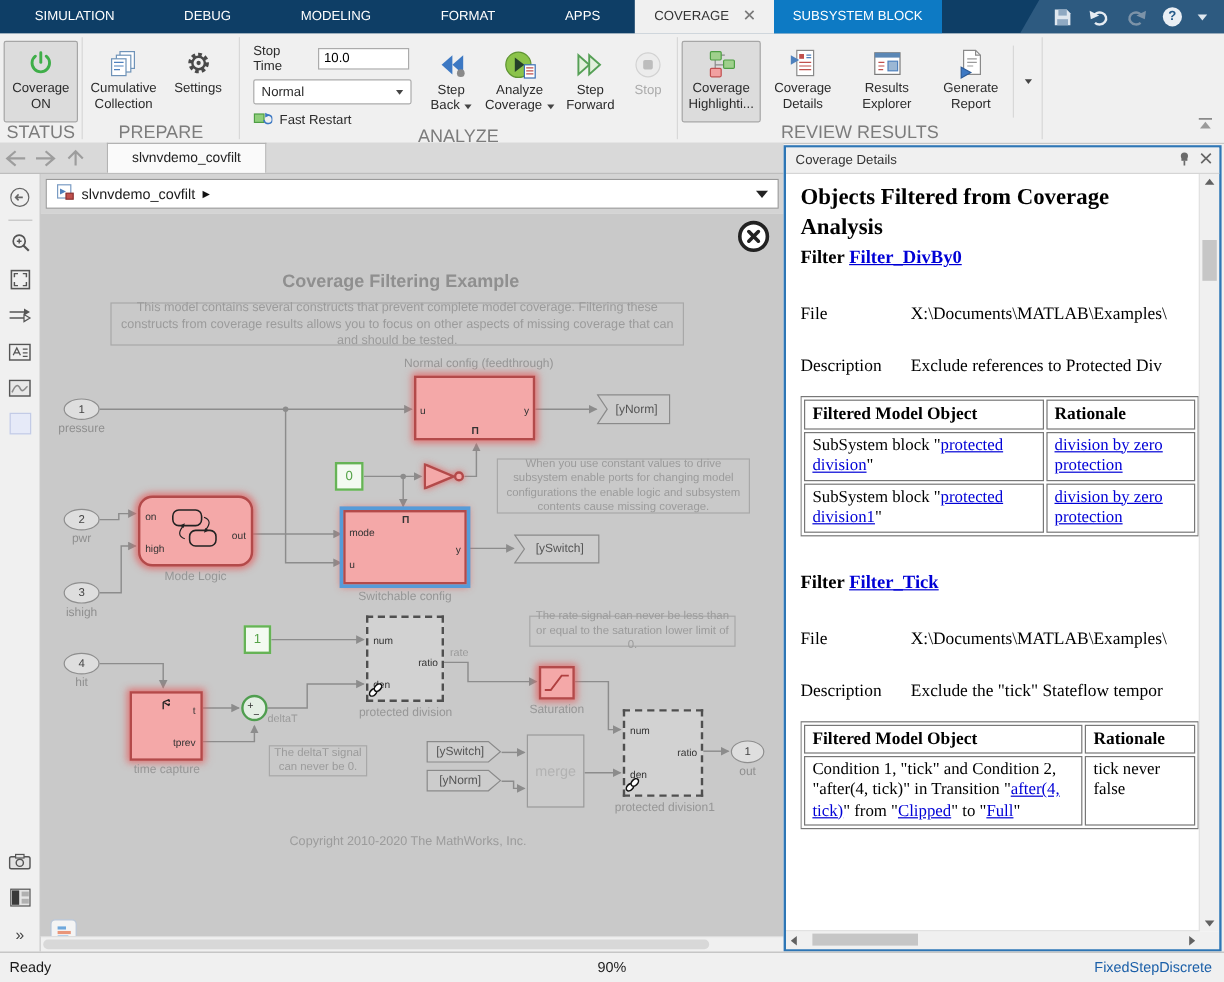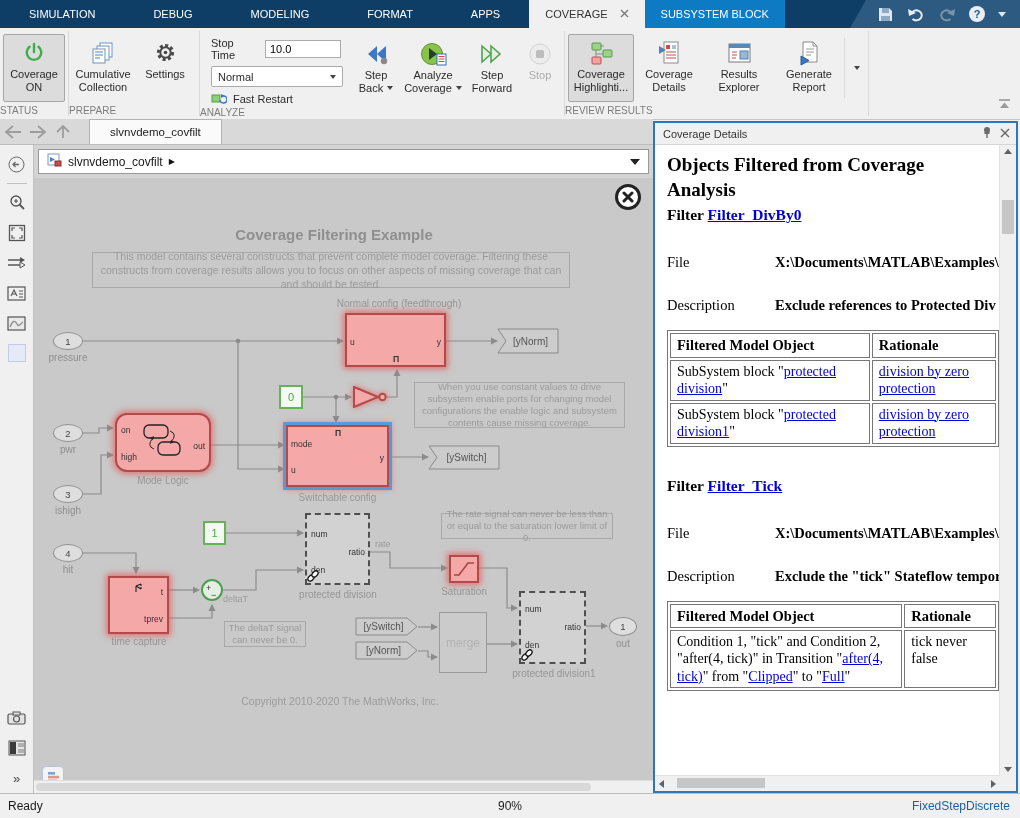--- a/index.html
+++ b/index.html
@@ -15,21 +15,21 @@
        clip-path:polygon(16px 0,100% 0,100% 100%,0 100%);}
   .qat .qi{display:flex;align-items:center;justify-content:center;width:18px;height:18px;}
   .helpq{width:16px;height:16px;border-radius:50%;background:#e9eef4;color:#245a8a;font-size:11px;font-weight:bold;
          display:flex;align-items:center;justify-content:center;}
   .wcar{width:0;height:0;border-left:4px solid transparent;border-right:4px solid transparent;border-top:5px solid #dfe7ef;}
 
   
   .ribbon{position:absolute;top:28px;left:0;right:0;height:91px;background:#f0f0f0;border-bottom:1px solid #c6c6c6;display:flex;}
   .rgroup{display:flex;flex-direction:column;}
   .rc{flex:1;display:flex;align-items:center;padding:3px 3px 0 3px;}
-  .rl{height:15px;font-size:10px;color:#7c7c7c;line-height:14px;}
+  .rl{height:15px;font-size:15px;color:#7c7c7c;text-align:center;line-height:14px;}
   .rsep{width:1px;background:#d8d8d8;margin:3px 0;}
   .rbtn{width:62px;height:68px;box-sizing:border-box;display:flex;flex-direction:column;align-items:center;
         font-size:11px;color:#2b2b2b;padding:3px 1px 0 1px;border:1px solid transparent;border-radius:2px;
         line-height:1.2;text-align:center;}
   .rbtn .ric{height:30px;display:flex;align-items:center;justify-content:center;}
   .rbtn.sel{background:#dcdcdc;border-color:#a6a6a6;}
   .rbtn.disabled{color:#ababab;}
   .lbl2{display:flex;align-items:center;justify-content:center;}
   .car{width:0;height:0;border-left:3.5px solid transparent;border-right:3.5px solid transparent;border-top:4px solid #444;
        display:inline-block;margin-left:4px;}
@@ -110,21 +110,21 @@
   .phead{height:21px;background:#f0f0f0;border-bottom:1px solid #d5d5d5;display:flex;align-items:center;font-size:11px;
          color:#333;padding:0 6px 0 8px;flex-shrink:0;}
   .phead .pico{margin-left:auto;display:flex;gap:8px;align-items:center;}
   .pbody{flex:1;position:relative;overflow:hidden;font-family:"Liberation Serif",serif;color:#000;}
   .pcontent{position:absolute;left:12px;top:4px;right:17px;bottom:16px;overflow:hidden;}
   .pheading{font-size:19px;font-weight:bold;line-height:1.3;margin-top:4px;width:310px;}
   .pfilter{margin-top:4px;font-size:15.5px;font-weight:bold;}
   .lnk{color:#0000d6;text-decoration:underline;cursor:pointer;}
   .prow{display:flex;margin-top:30px;}
   .plab{width:80px;font-size:14.5px;flex-shrink:0;}
-  .pval{flex:1;font-size:14.5px;white-space:nowrap;overflow:hidden;margin-left:28px;font-weight:bold;}
+  .pval{flex:1;font-size:14.5px;white-space:nowrap;overflow:hidden;margin-left:12px;}
   table.ptab{border-collapse:separate;border-spacing:2px;border:1px solid #777;margin-top:16px;background:#fff;}
   .ptab th,.ptab td{border:1px solid #777;padding:2px 6px;font-size:14px;vertical-align:top;text-align:left;
                     font-family:"Liberation Serif",serif;line-height:1.25;}
   .ptab th{font-size:14.5px;}
   .vsb{position:absolute;top:0;right:0;bottom:15px;width:16px;background:#f0f0f0;border-left:1px solid #e2e2e2;}
   .hsb{position:absolute;left:0;right:16px;bottom:0;height:15px;background:#f0f0f0;border-top:1px solid #e2e2e2;}
   .sbcorner{position:absolute;right:0;bottom:0;width:16px;height:15px;background:#f0f0f0;}
   .tri-up{width:0;height:0;border-left:4px solid transparent;border-right:4px solid transparent;border-bottom:5px solid #616161;}
   .tri-dn{width:0;height:0;border-left:4px solid transparent;border-right:4px solid transparent;border-top:5px solid #616161;}
   .tri-l{width:0;height:0;border-top:4px solid transparent;border-bottom:4px solid transparent;border-right:5px solid #616161;}

